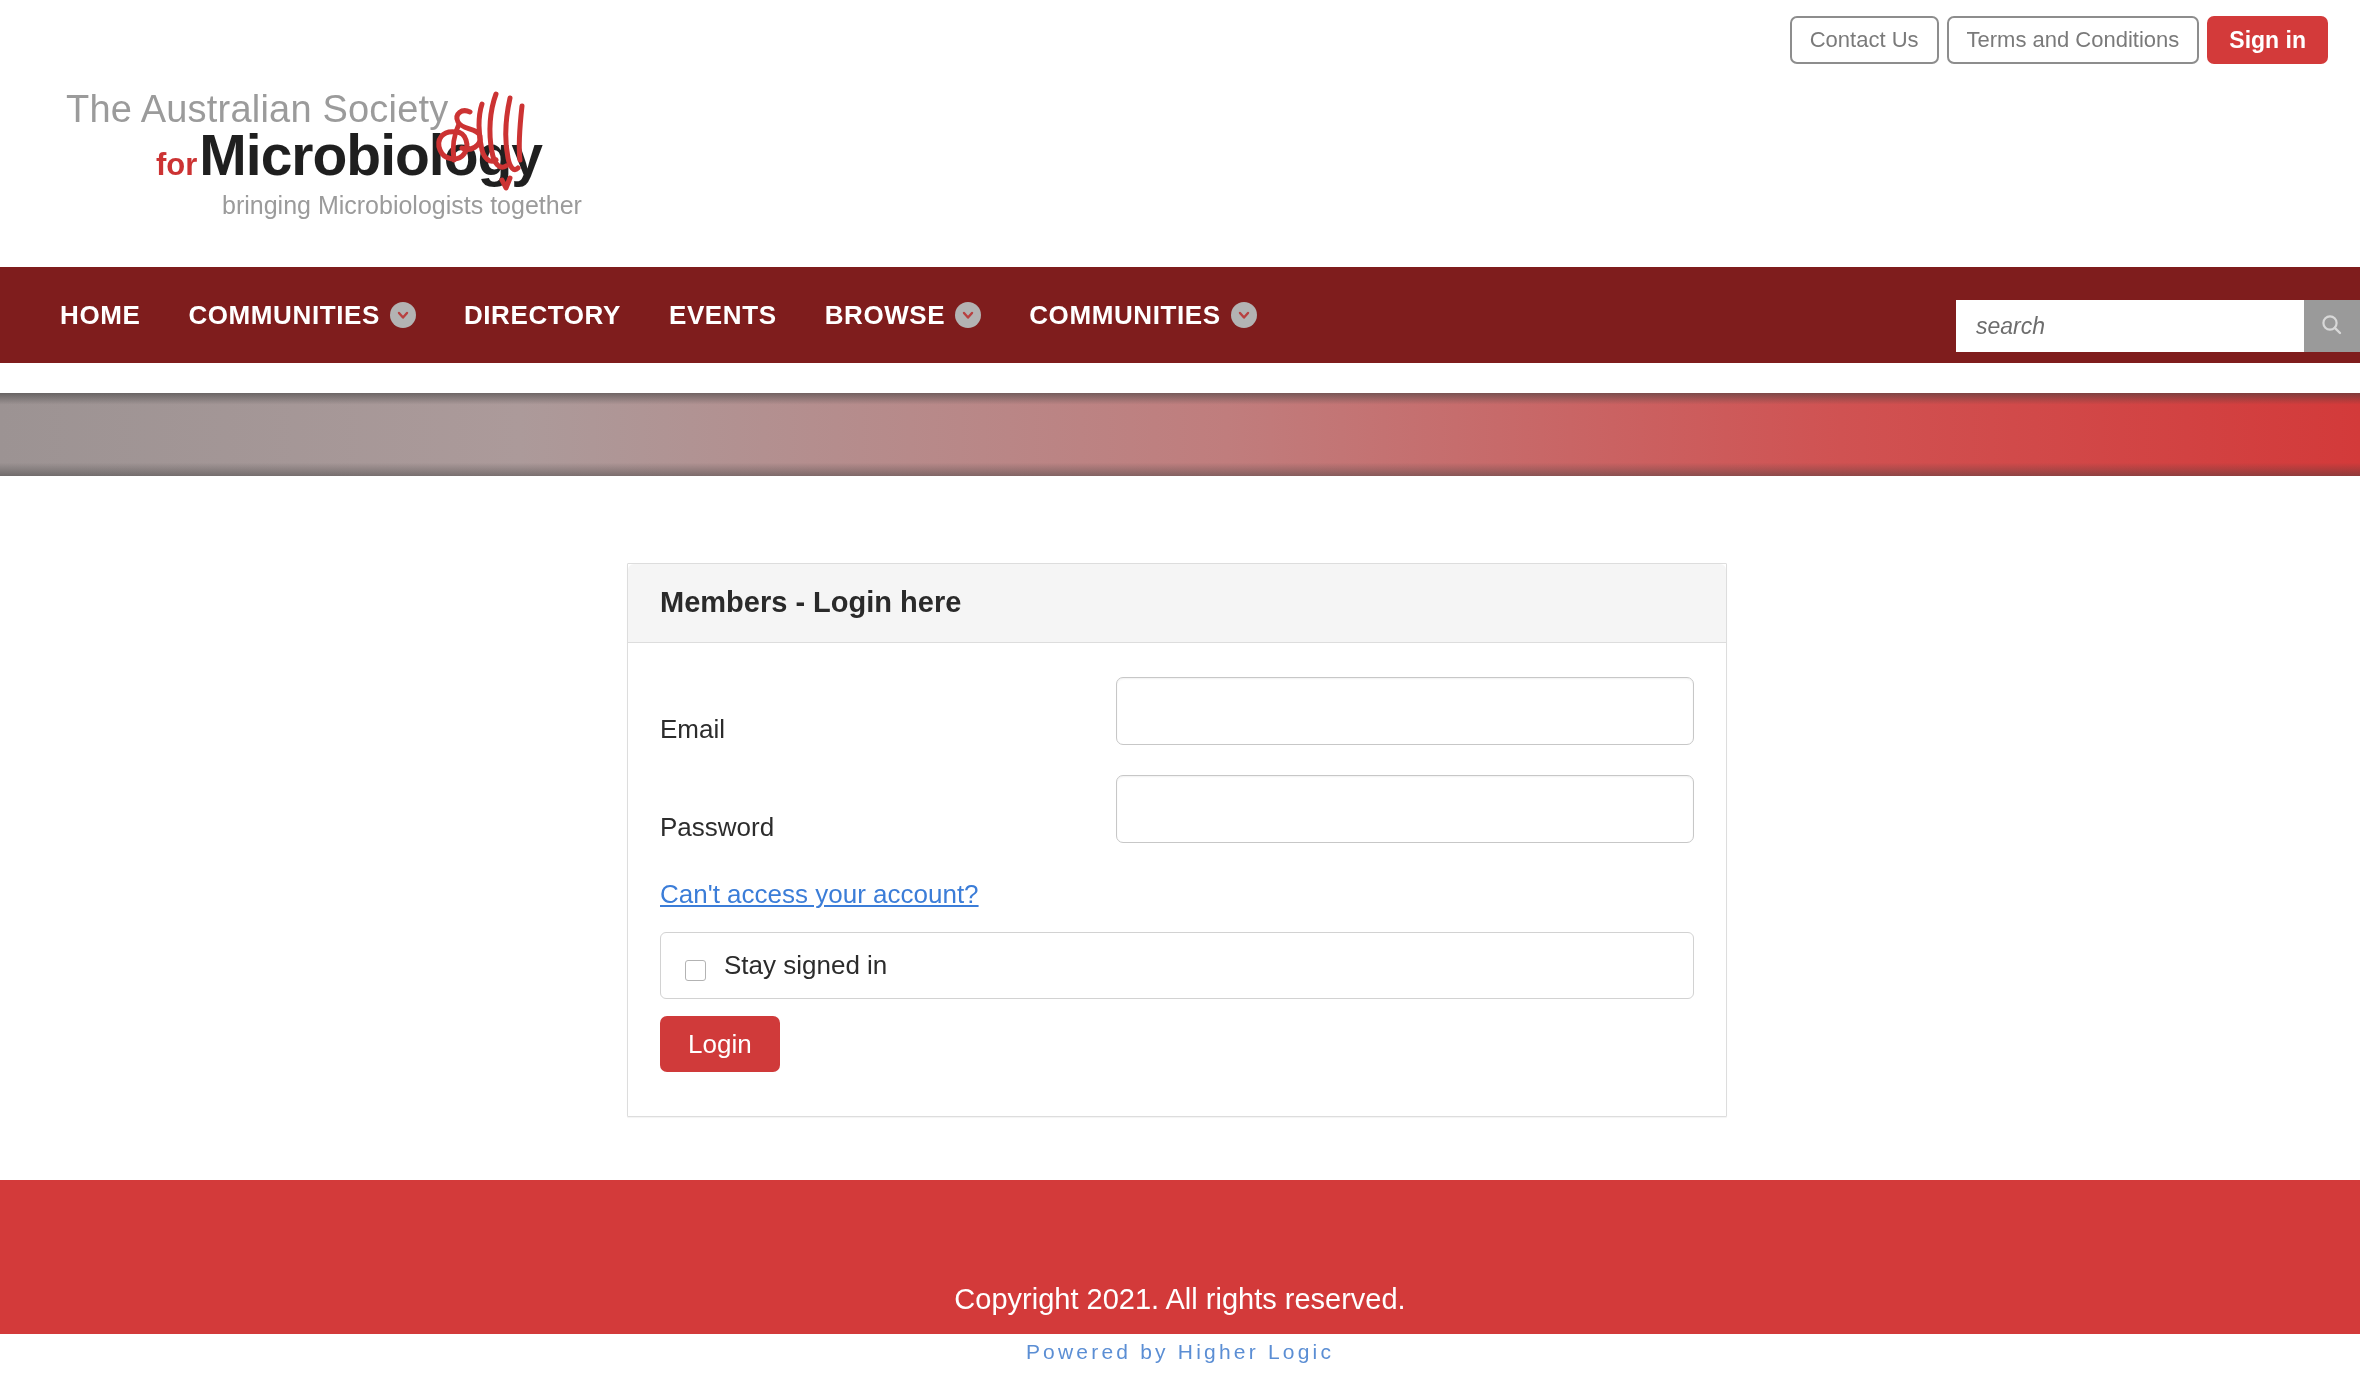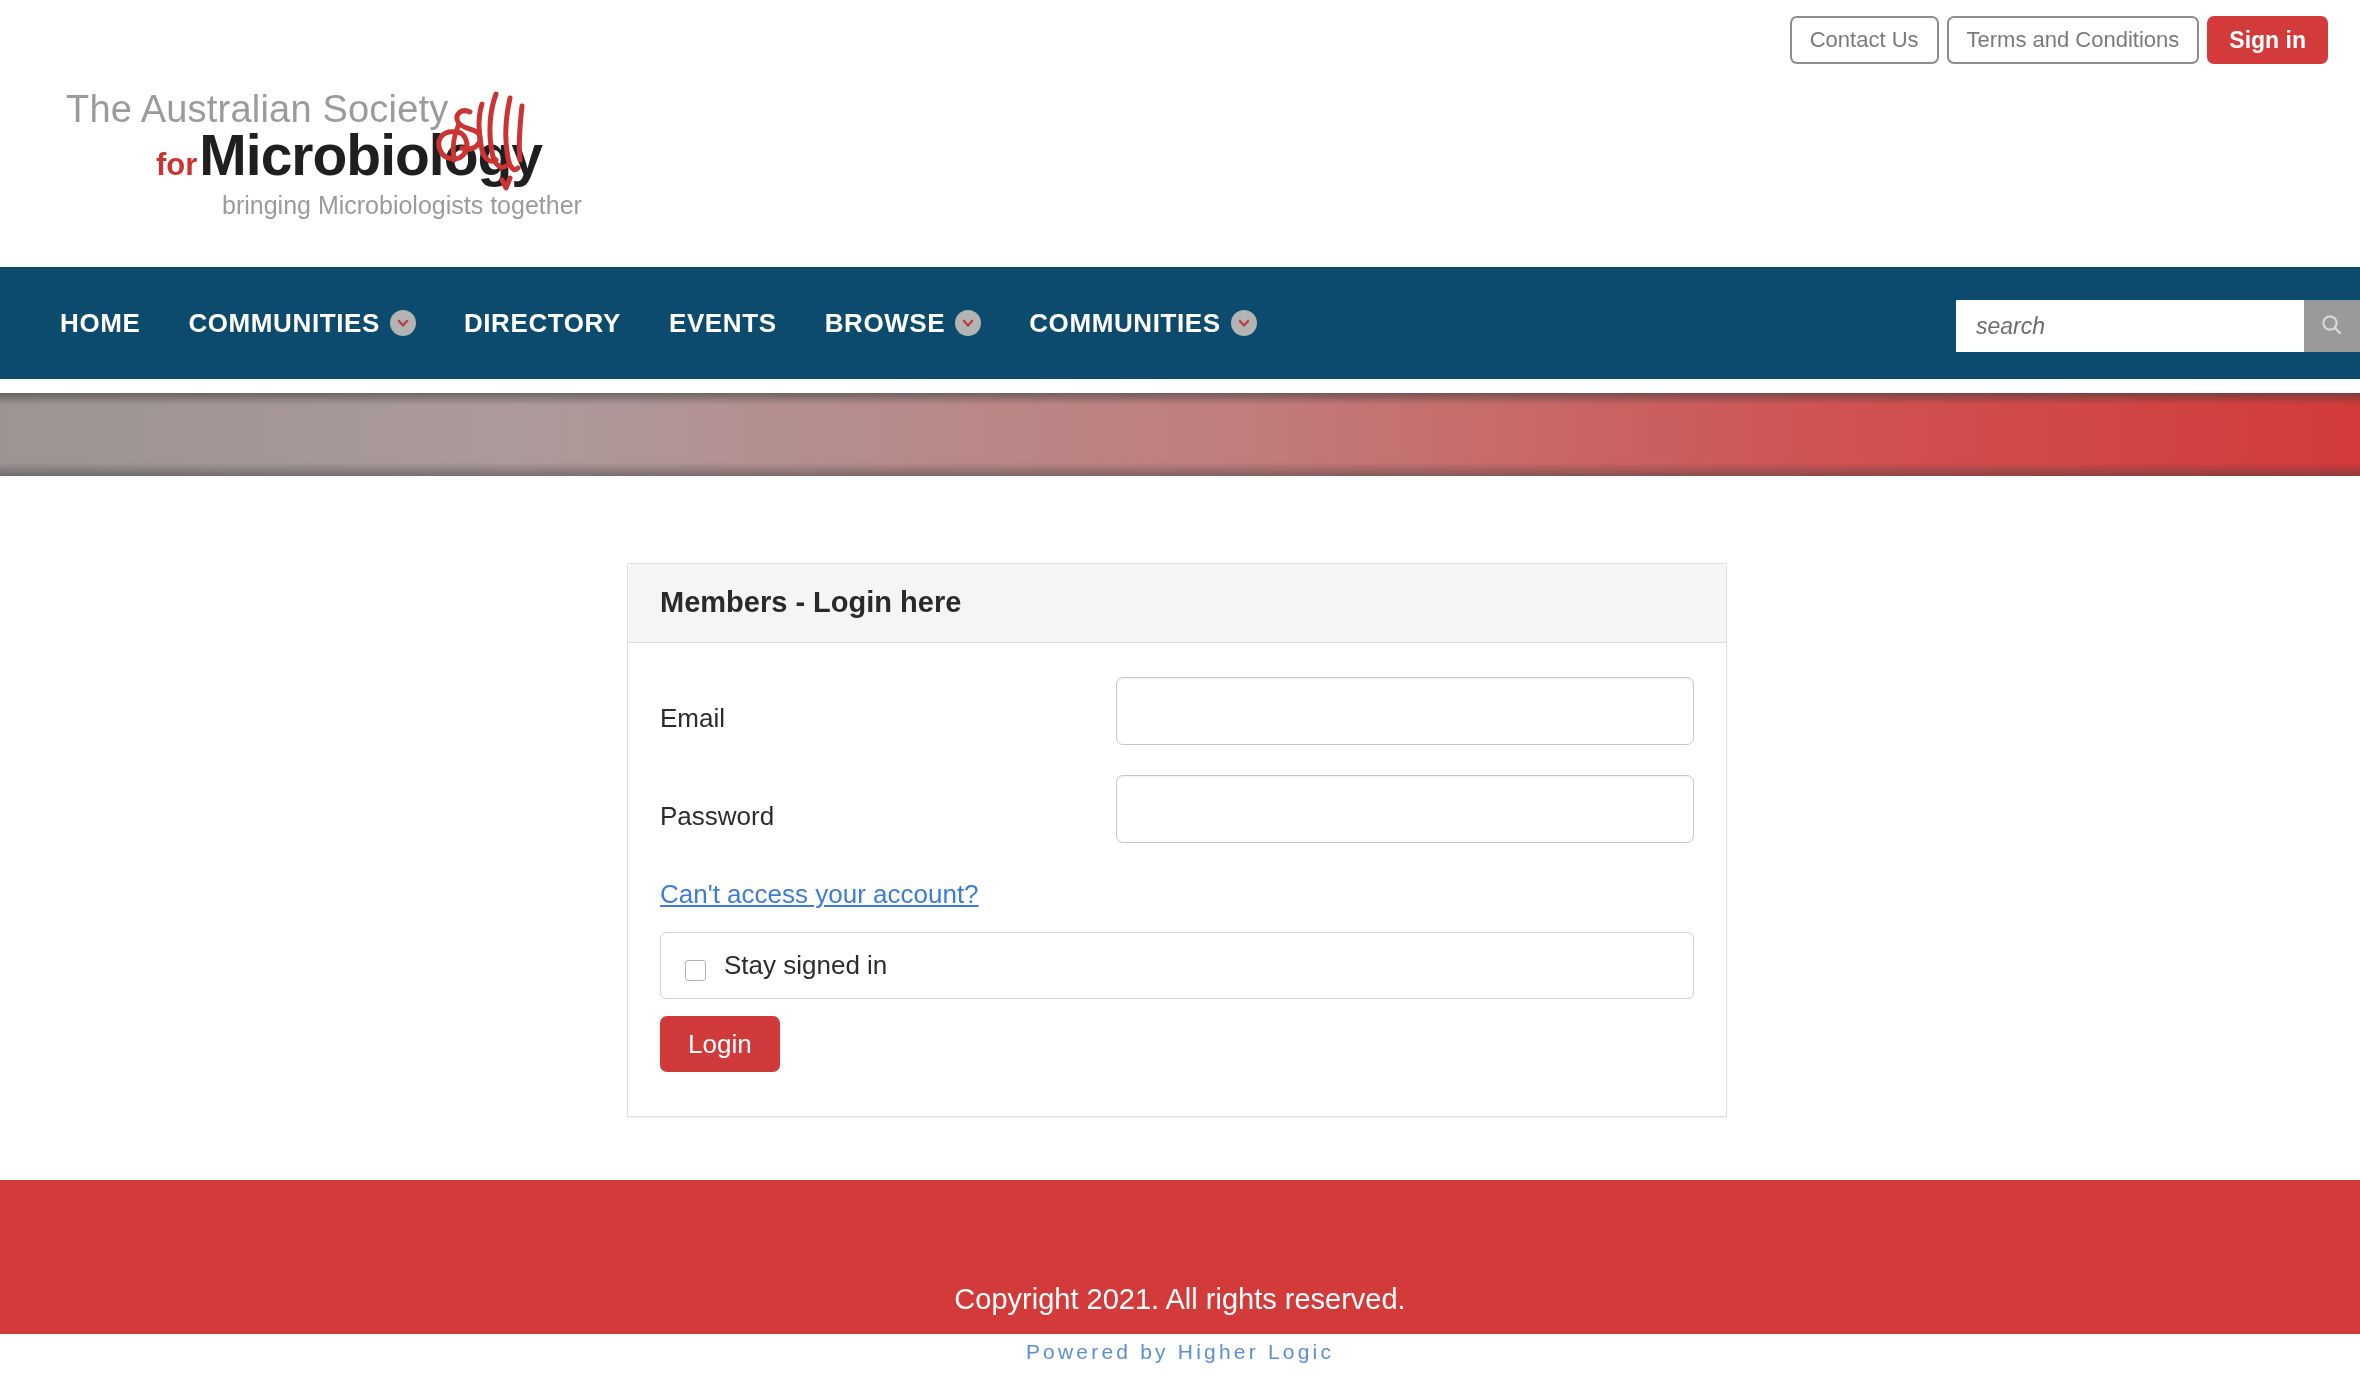--- a/index.html
+++ b/index.html
@@ -118,22 +118,22 @@
     left: 366px;
     width: 110px;
     height: 125px;
   }
 
   
   .navbar {
     position: absolute;
     top: 267px; left: 0;
     width: 2360px;
-    height: 112px;
-    background: #0c4a6e;
+    height: 96px;
+    background: #7f1d1d;
     display: flex;
     align-items: center;
   }
   .nav-items {
     display: flex;
     align-items: center;
     padding-left: 36px;
     gap: 0;
   }
   .nav-item {
@@ -230,21 +230,21 @@
     font-weight: bold;
     color: #2a2a2a;
     font-family: "Liberation Sans", sans-serif;
     line-height: 1.1;
   }
   .card-body {
     padding: 34px 32px 44px 32px;
   }
   .form-row {
     display: flex;
-    align-items: center;
+    align-items: flex-end;
     margin-bottom: 30px;
   }
   .form-label {
     width: 456px;
     font-size: 26px;
     color: #2c2c2c;
     font-family: "Liberation Sans", sans-serif;
     padding-top: 16px;
     flex: none;
   }

